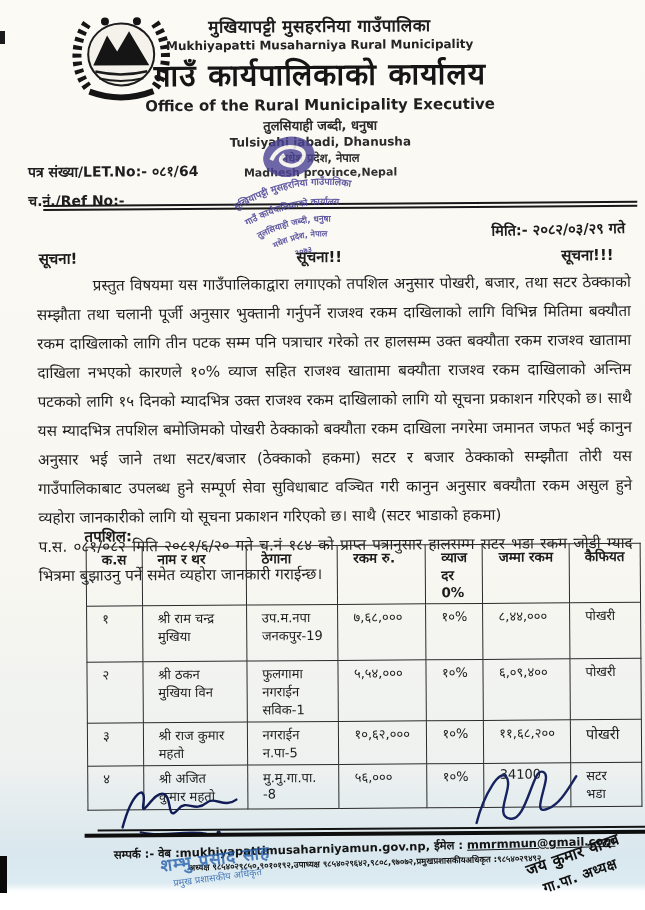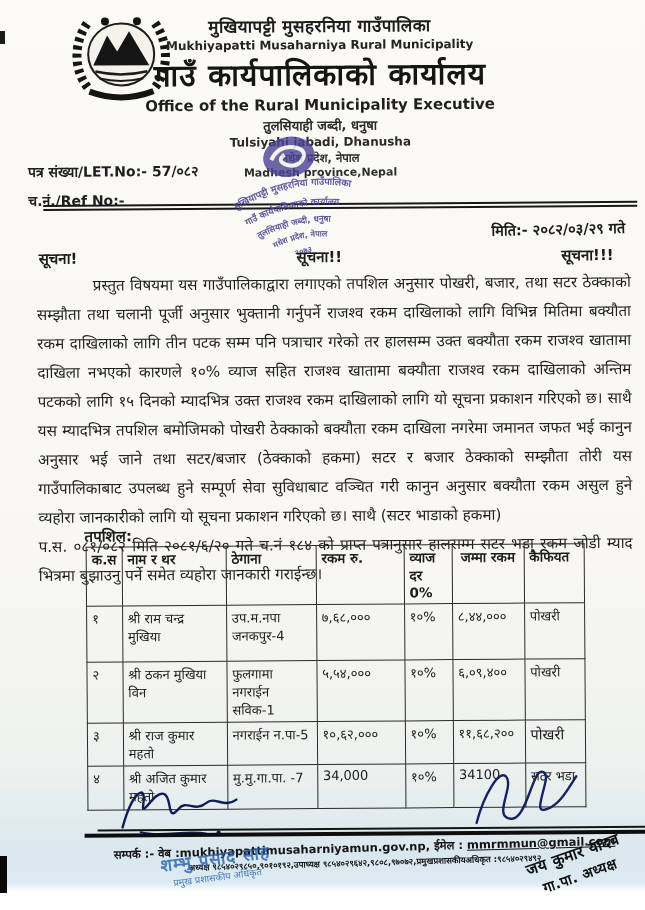--- a/index.html
+++ b/index.html
@@ -34,21 +34,21 @@
   
   .notices{position:absolute;left:40px;top:246px;width:575px;display:flex;justify-content:space-between;font-size:15px;font-weight:bold;color:#1c1c1c;}
   
   .body-text{position:absolute;left:38px;top:270px;width:594px;font-size:15.2px;line-height:29px;color:#1f1f1f;text-align:justify;}
   .body-text p{margin:0;}
   .body-text .p1{text-indent:56px;}
   .tapasil{position:absolute;left:38px;top:524px;font-size:15px;font-weight:bold;color:#1c1c1c;margin-left:46px;}
   
   .tbl-wrap{position:absolute;left:85px;top:545px;}
   table.tbl{border-collapse:collapse;table-layout:fixed;font-size:13px;color:#1c1c1c;}
-  table.tbl th,table.tbl td{border:1.3px solid #2b2b2b;padding:3px 5px;text-align:left;vertical-align:top;overflow:hidden;}
+  table.tbl th,table.tbl td{border:1.3px solid #2b2b2b;padding:3px 15px;text-align:left;vertical-align:top;overflow:hidden;}
   table.tbl th{font-weight:600;font-size:13.5px;}
   th.h-sn{vertical-align:middle;}
   td.vb{vertical-align:bottom;}
   td.num{text-align:right;}
   td.rate{text-align:right;padding-right:7px;}
   tr.r1,tr.r2{height:56px;}
   tr.r3{height:30px;}
   tr.r4{height:44px;}
   td.remark-big{font-size:14.5px;}
   
@@ -99,21 +99,21 @@
       <div class="lh-en-mid">Office of the Rural Municipality Executive</div>
       <div class="lh-addr-np">तुलसियाही  जब्दी, धनुषा</div>
       <div class="lh-addr-en">Tulsiyahi jabadi, Dhanusha</div>
       <div class="lh-prov-np">मधेश  प्रदेश, नेपाल</div>
       <div class="lh-prov-en">Madhesh province,Nepal</div>
     </div>
 
     <div class="meta-left">
       <div class="row">
         <span>पत्र संख्या/LET.No:-</span>
-        <span>57/०८२</span>
+        <span>०८१/64</span>
       </div>
       <div class="row">
         <span>च.नं./Ref No:-</span>
       </div>
     </div>
 
     <div class="double-rule"></div>
 
     <div class="stamp">
       <svg width="140" height="140" viewBox="0 0 140 140">
@@ -179,21 +179,21 @@
           <th>नाम र थर</th>
           <th>ठेगाना</th>
           <th>रकम रु.</th>
           <th>व्याज दर 0%</th>
           <th style="text-align:center">जम्मा रकम</th>
           <th>कैफियत</th>
         </tr>
         <tr class="r1">
           <td class="vb">१</td>
           <td>श्री राम चन्द्र मुखिया</td>
-          <td>उप.म.नपा जनकपुर-4</td>
+          <td>उप.म.नपा जनकपुर-19</td>
           <td>७,६८,०००</td>
           <td class="vb rate">१०%</td>
           <td class="vb num">८,४४,०००</td>
           <td>पोखरी</td>
         </tr>
         <tr class="r2">
           <td class="vb">२</td>
           <td>श्री ठकन मुखिया विन</td>
           <td>फुलगामा नगराईन सविक-1</td>
           <td>५,५४,०००</td>
@@ -206,22 +206,22 @@
           <td>श्री राज कुमार महतो</td>
           <td>नगराईन न.पा-5</td>
           <td>१०,६२,०००</td>
           <td class="rate">१०%</td>
           <td class="num">११,६८,२००</td>
           <td class="remark-big">पोखरी</td>
         </tr>
         <tr class="r4">
           <td class="vb">४</td>
           <td>श्री अजित कुमार महतो</td>
-          <td class="vb">मु.मु.गा.पा. -7</td>
-          <td class="vb num">34,000</td>
+          <td class="vb">मु.मु.गा.पा. -8</td>
+          <td class="vb num">५६,०००</td>
           <td class="vb rate">१०%</td>
           <td class="vb num">34100</td>
           <td class="vb">सटर भडा</td>
         </tr>
       </tbody>
         </table>
     </div>
 
     <div class="sig-left">
       <svg width="140" height="62" viewBox="0 0 140 62">

